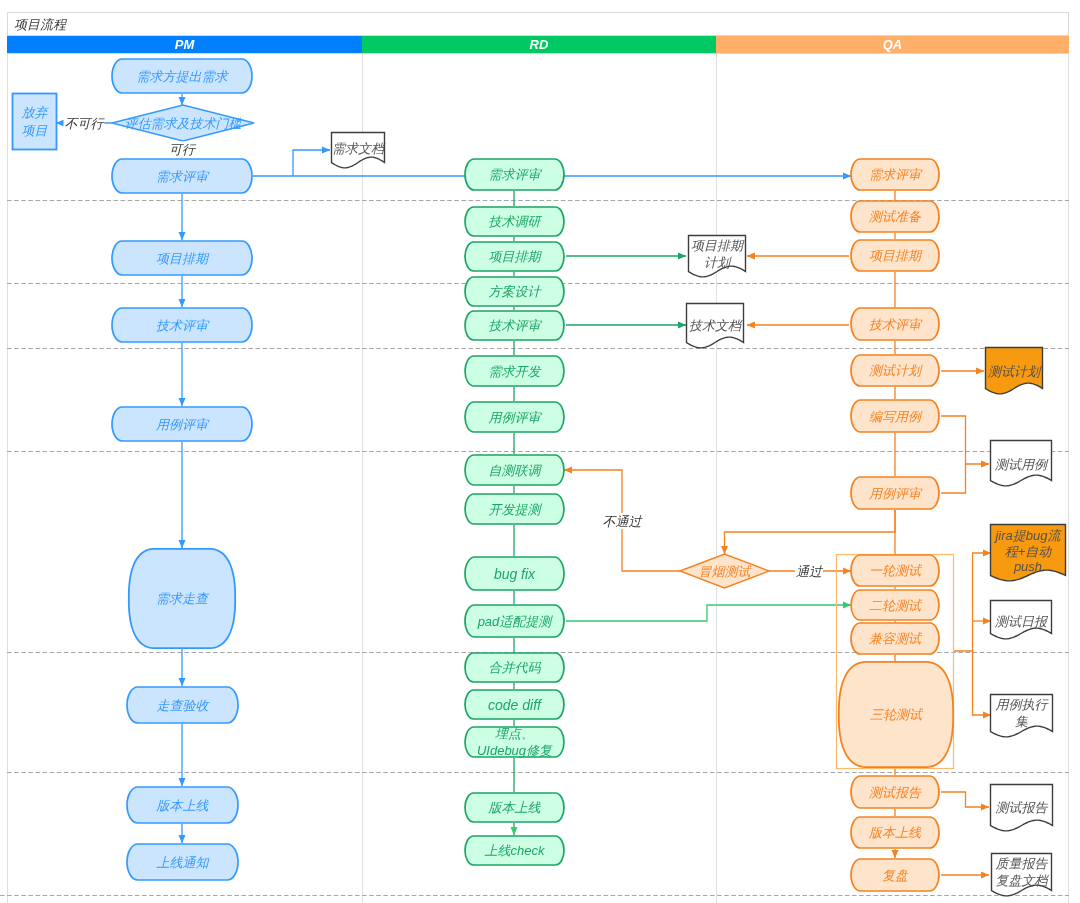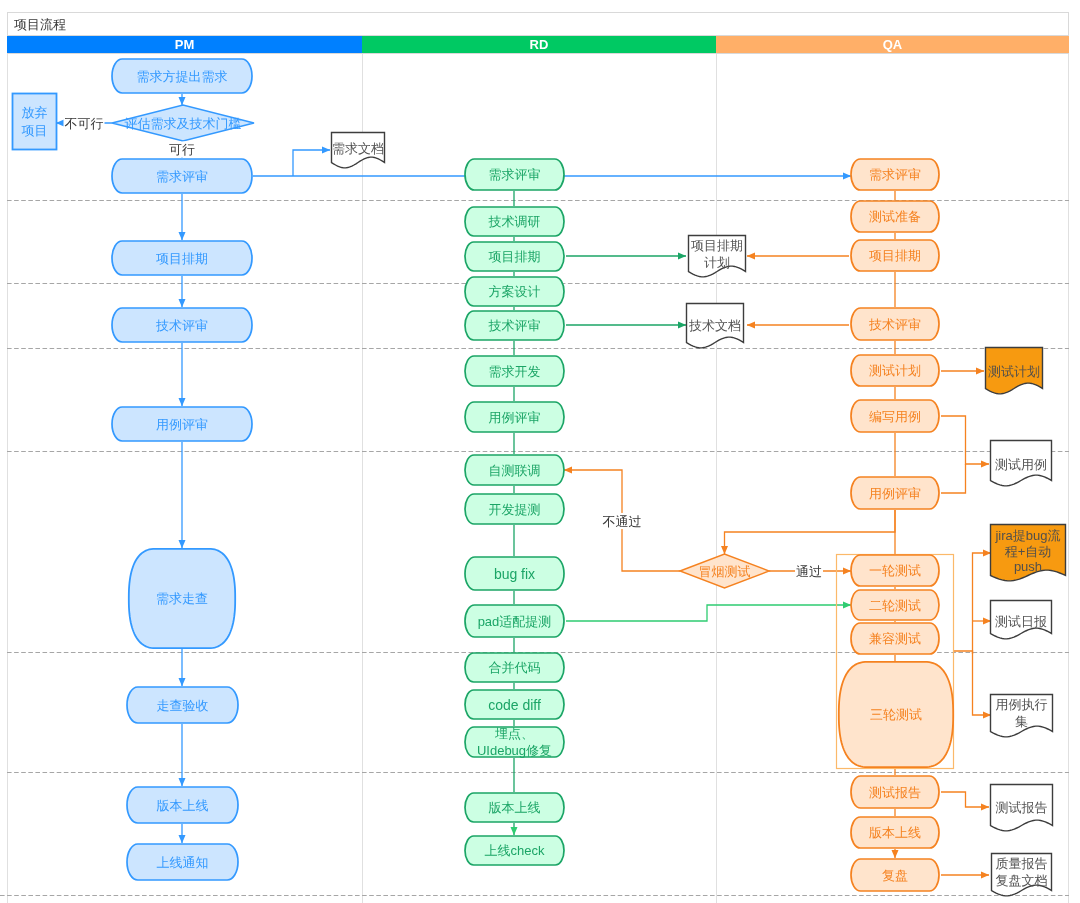--- a/index.html
+++ b/index.html
@@ -2,21 +2,21 @@
 <html><head>
 <meta charset="utf-8">
 <title>项目流程</title>
 <style>
   html,body{margin:0;padding:0;background:#ffffff;}
   *,svg,svg text{-webkit-font-smoothing:antialiased;-moz-osx-font-smoothing:grayscale;}
   svg text{paint-order:stroke fill;}
   body{width:1080px;height:903px;overflow:hidden;
        font-family:"Liberation Sans","DejaVu Sans",sans-serif;}
   #board{position:relative;width:1080px;height:708px;background:#fff;
-         will-change:transform;transform:translateZ(0);}
+         will-change:transform;transform:translateZ(0);font-style:italic;}
   svg#chart{display:block;position:absolute;left:0;top:0;}
   .nodetext{font-family:"Liberation Sans","DejaVu Sans",sans-serif;
             text-anchor:middle;dominant-baseline:central;}
   .lanehdr{font-family:"Liberation Sans","DejaVu Sans",sans-serif;
            font-weight:bold;font-size:13px;fill:#fff;text-anchor:middle;dominant-baseline:central;}
   .title{font-family:"Liberation Sans","DejaVu Sans",sans-serif;
          font-size:13px;fill:#333;dominant-baseline:central;}
   .edgelabel{font-family:"Liberation Sans","DejaVu Sans",sans-serif;
              font-size:13px;fill:#333;text-anchor:middle;dominant-baseline:central;}
 </style>

